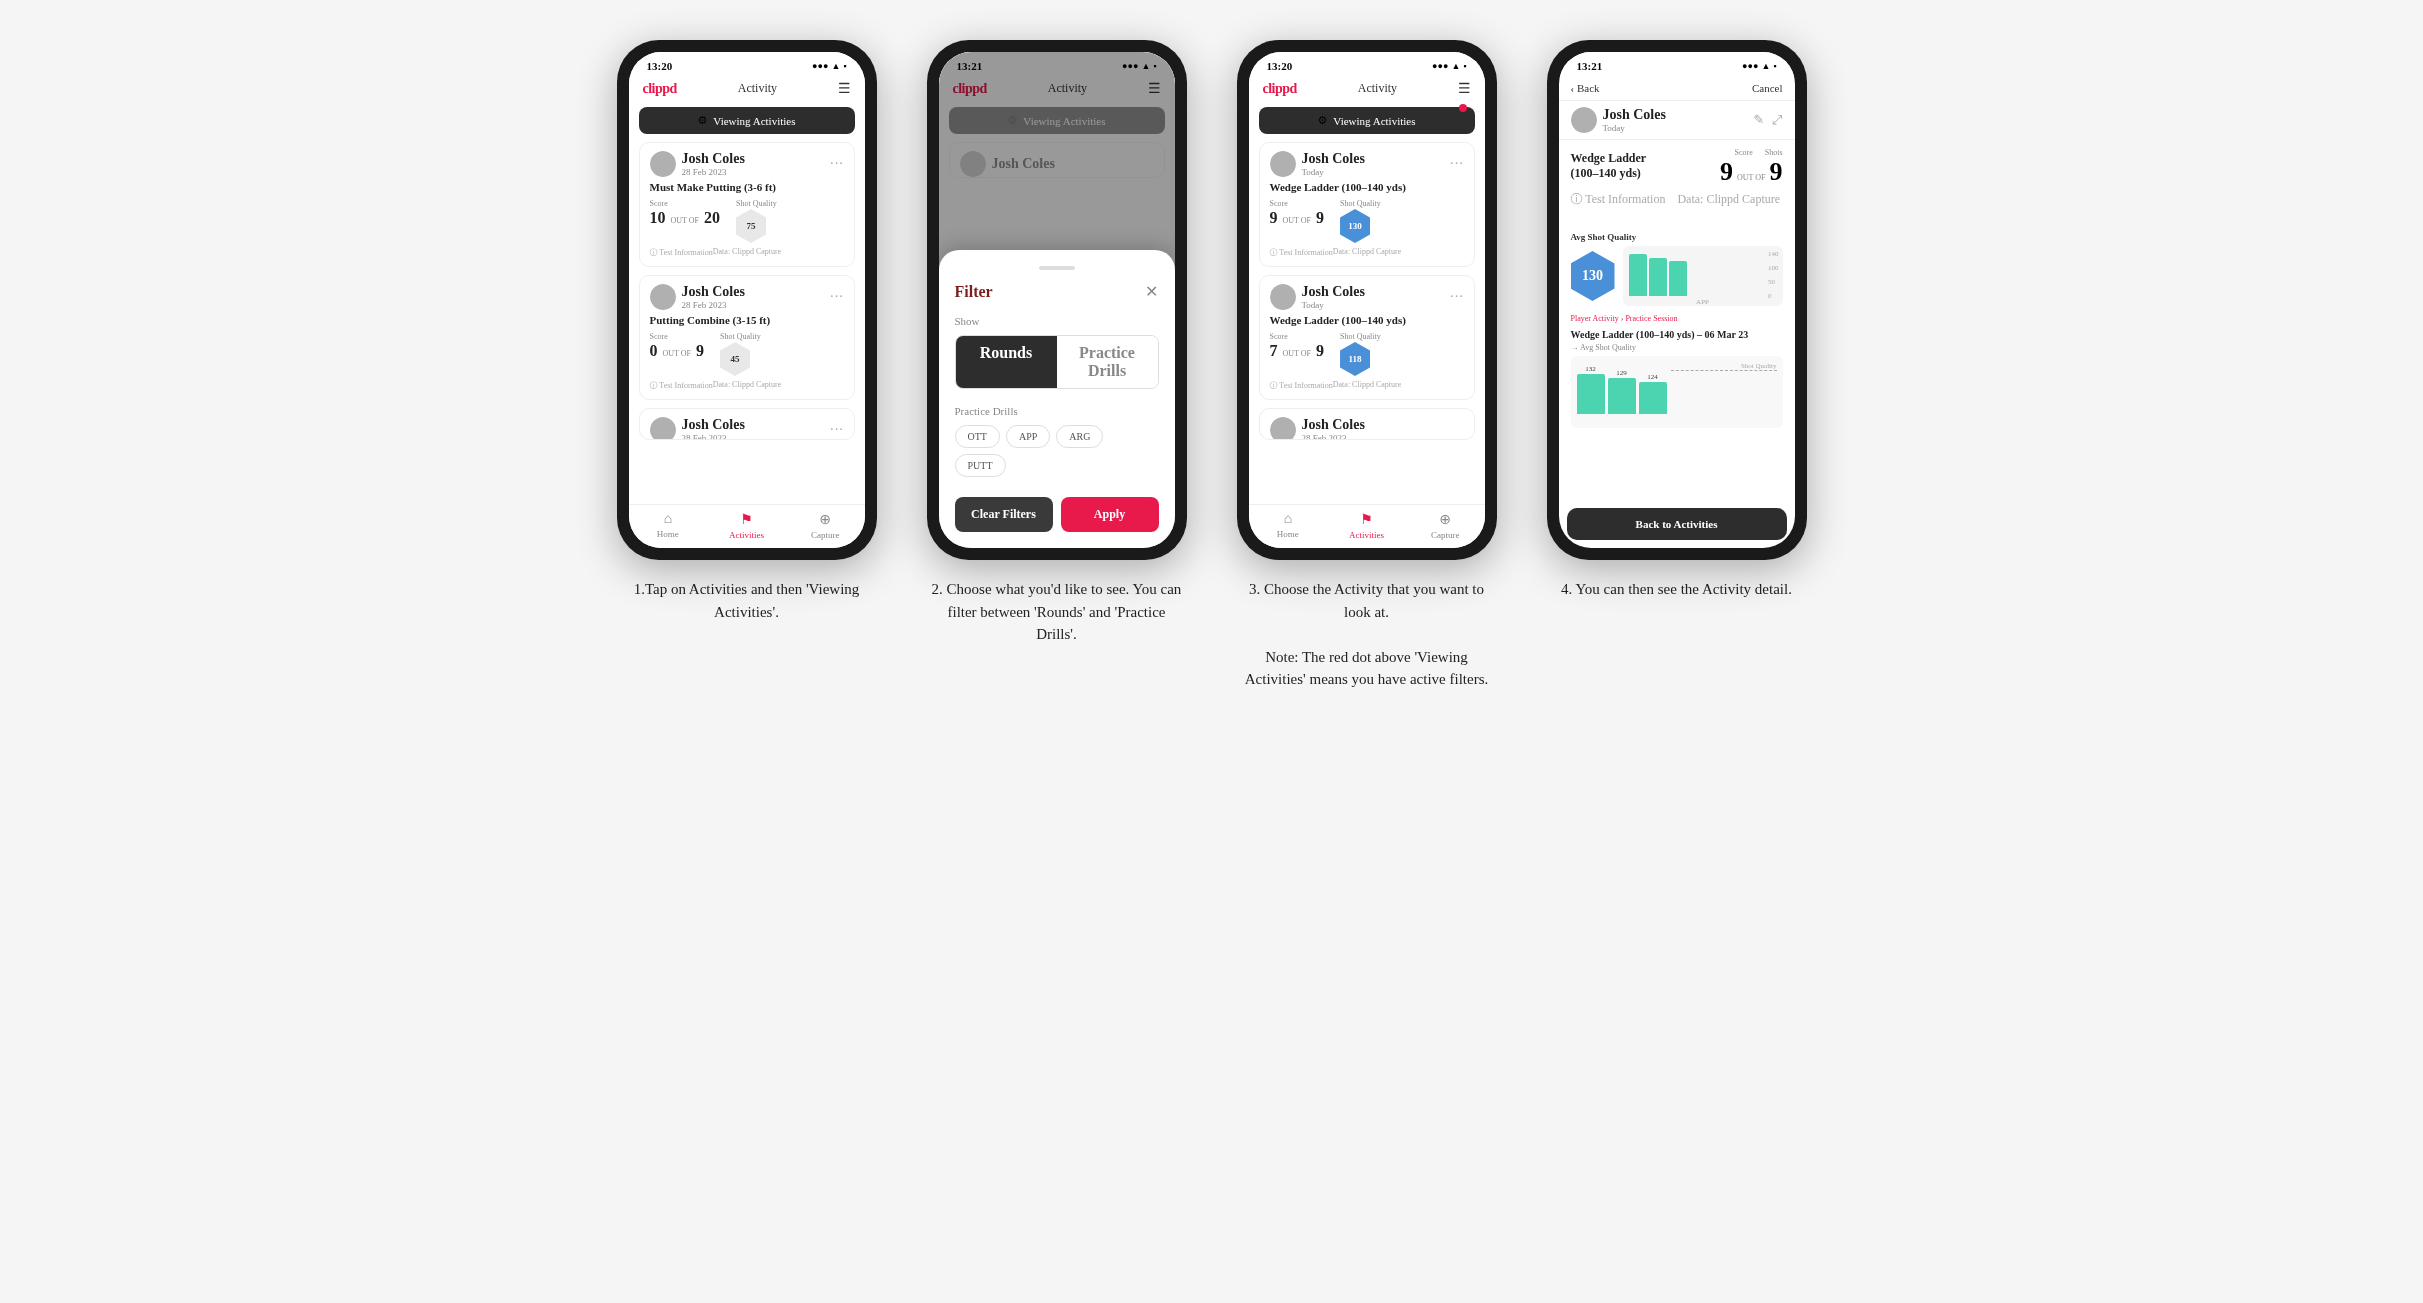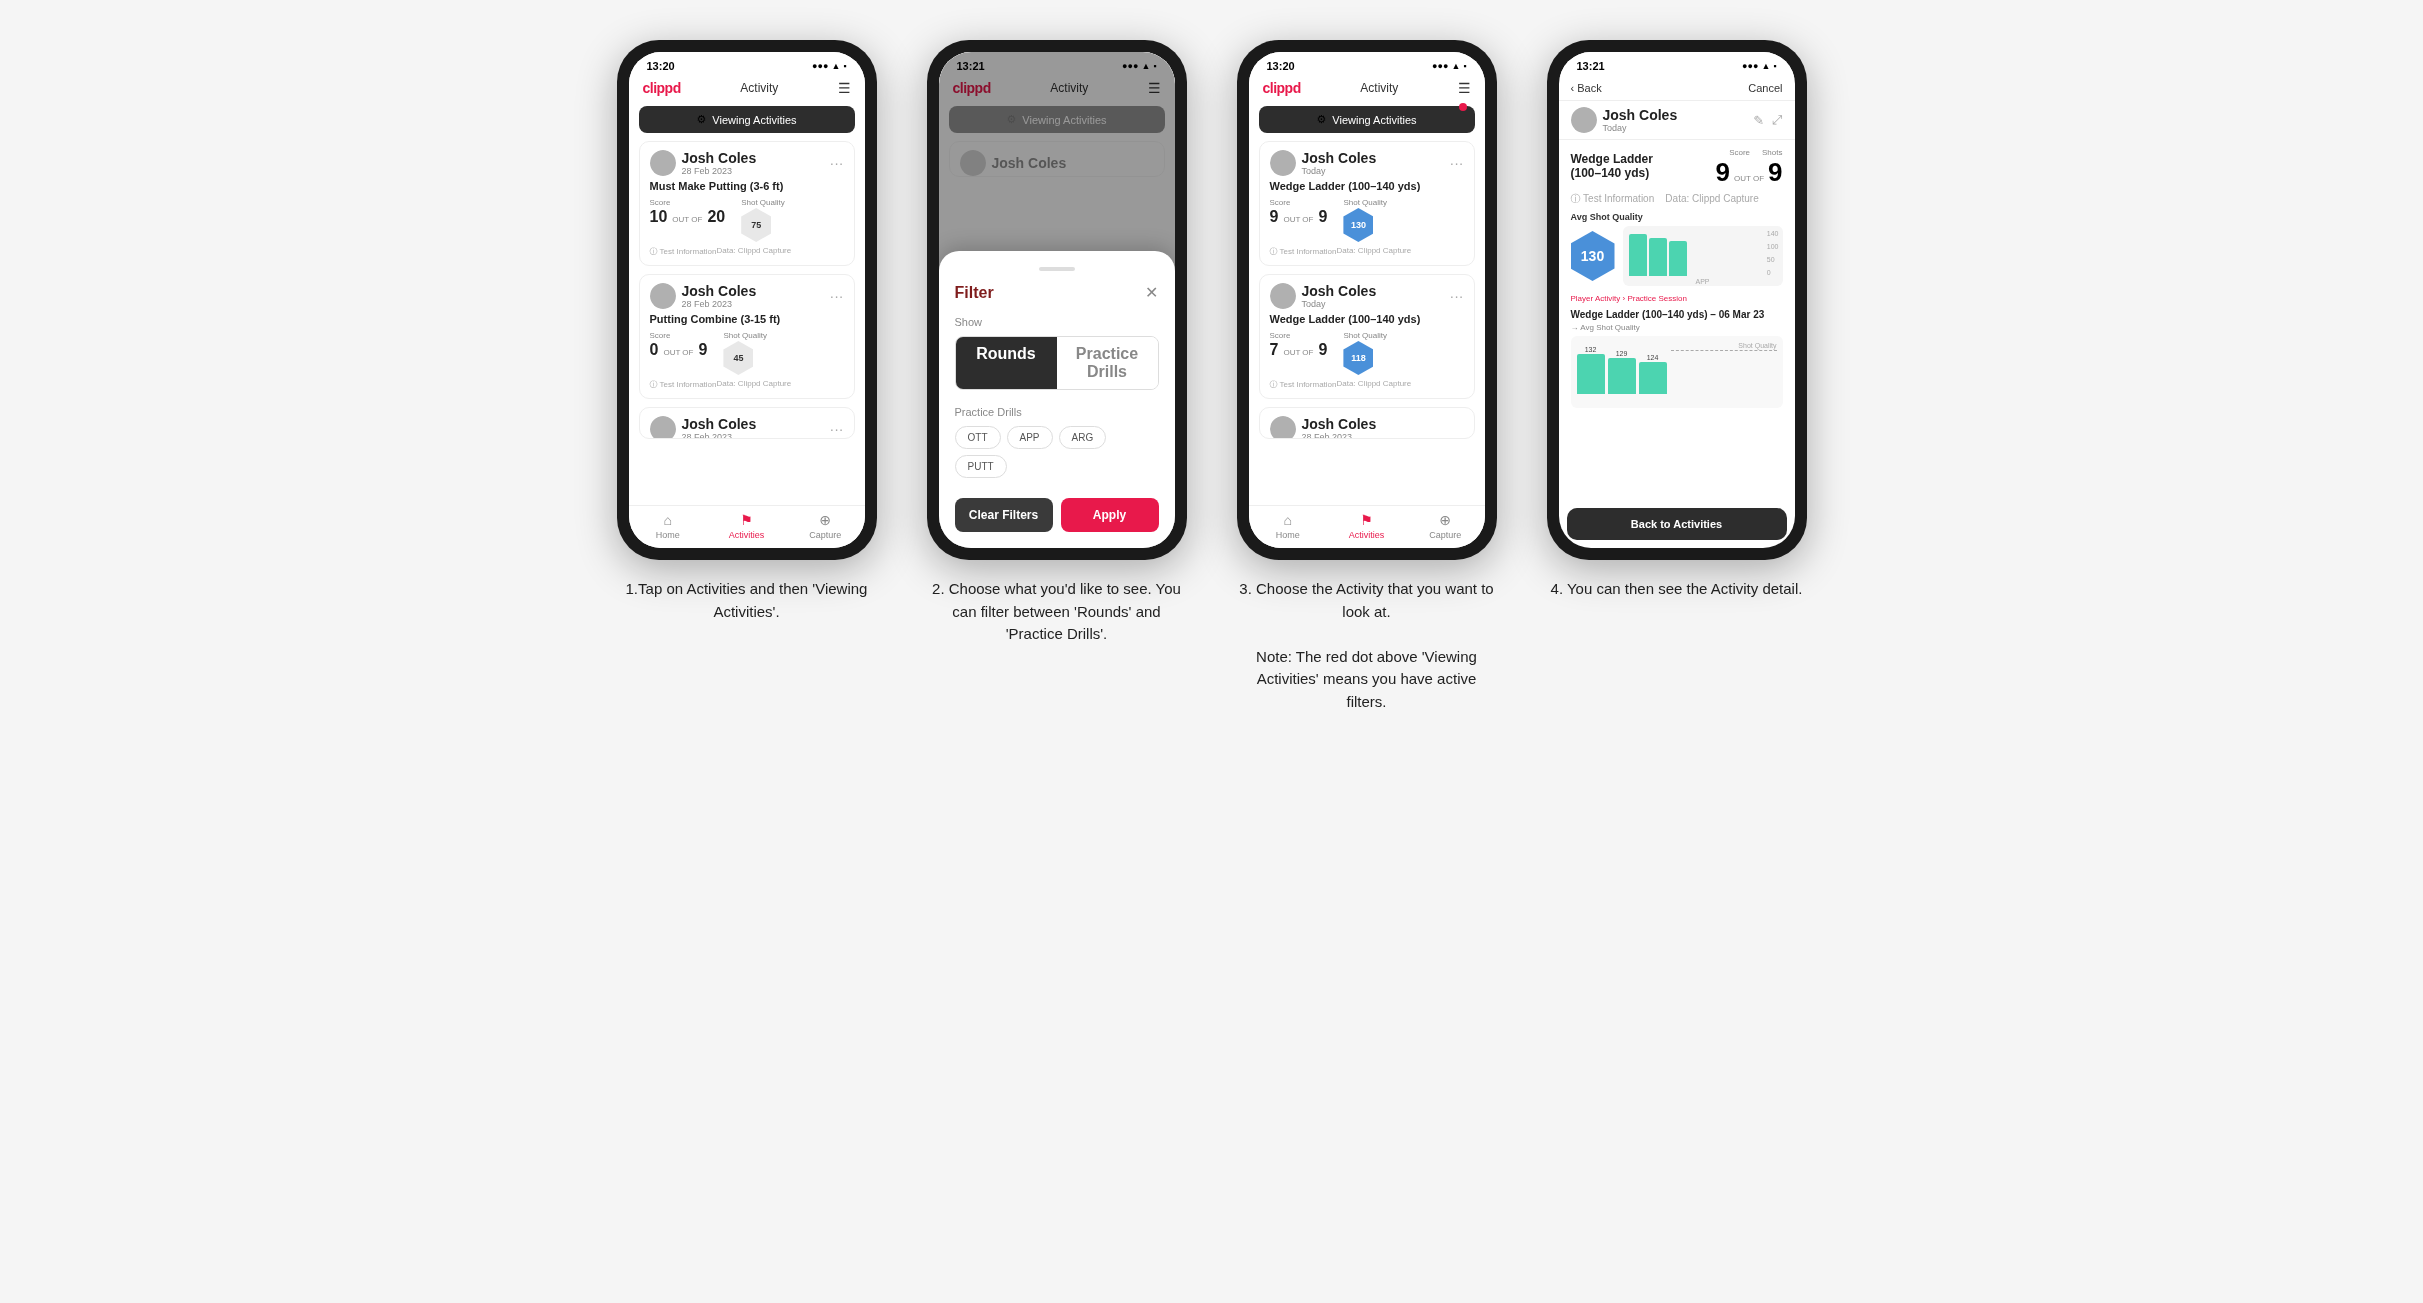--- a/index.html
+++ b/index.html
@@ -11,20 +11,21 @@
       align-items: center;
       padding: 40px 20px;
       min-height: 100vh;
     }
     .phones-row {
       display: flex;
       gap: 30px;
       align-items: flex-start;
       justify-content: center;
       flex-wrap: wrap;
+      font-family: Liberation Serif, serif;
     }
     .phone-section {
       display: flex;
       flex-direction: column;
       align-items: center;
       width: 280px;
     }
     .phone-frame {
       width: 260px;
       height: 520px;
@@ -702,21 +703,21 @@
                 <span>Score</span>
                 <span>Shots</span>
               </div>
               <div style="display:flex;align-items:baseline;gap:4px;justify-content:flex-end">
                 <span style="font-size:26px;font-weight:800">9</span>
                 <span style="font-size:8px;color:#888">OUT OF</span>
                 <span style="font-size:26px;font-weight:800">9</span>
               </div>
             </div>
           </div>
-          <div style="font-size:10px;color:#aaa;margin-bottom:6px">ⓘ Test Information &nbsp;&nbsp; Data: Clippd Capture</div>
+          <div style="font-size:12px;color:#aaa;margin-bottom:24px">ⓘ Test Information &nbsp;&nbsp; Data: Clippd Capture</div>
 
           <div style="font-size:9px;font-weight:600;color:#333;margin-bottom:4px">Avg Shot Quality</div>
           <div style="display:flex;align-items:center;gap:8px;margin-bottom:8px">
             <div class="hex-big">130</div>
 
             <div style="flex:1;background:#f5f5f5;border-radius:6px;padding:6px;height:60px;position:relative">
               <div style="font-size:7px;color:#aaa;position:absolute;right:4px;top:4px;display:flex;flex-direction:column;gap:6px">
                 <span>140</span>
                 <span>100</span>
                 <span>50</span>

